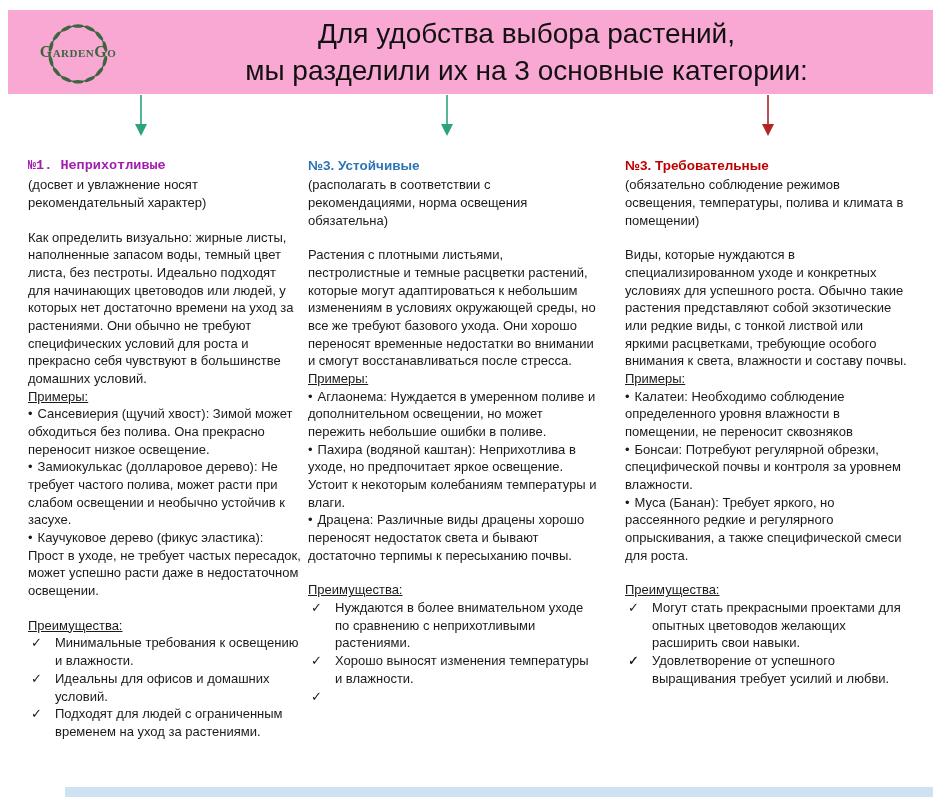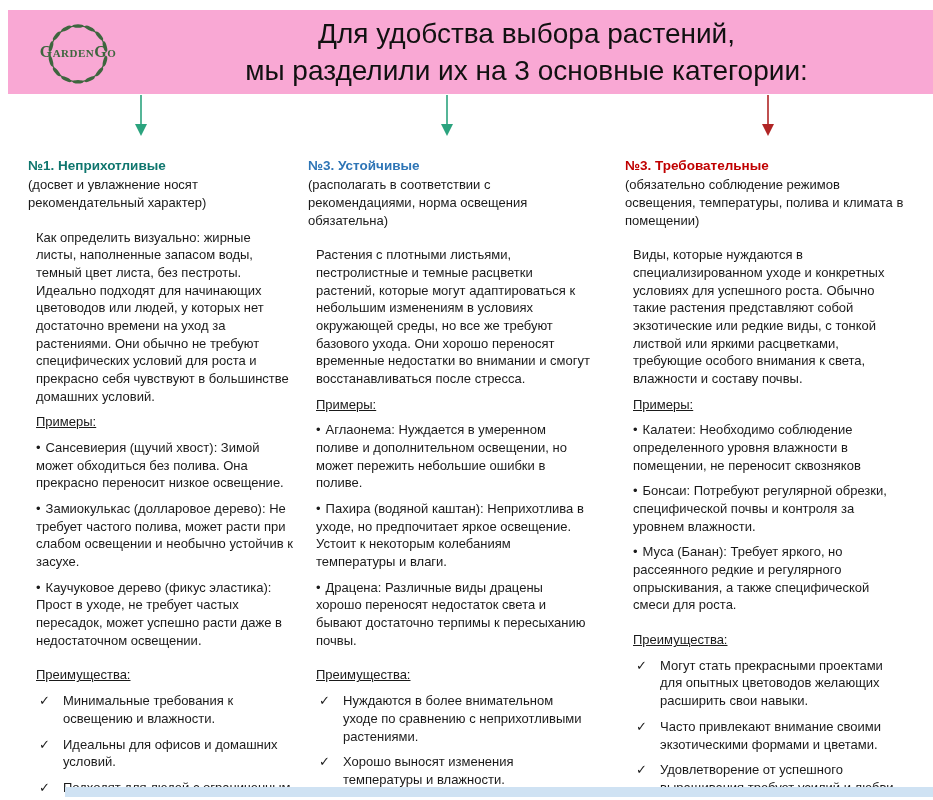--- a/index.html
+++ b/index.html
@@ -24,21 +24,21 @@
   .arrow{position:absolute;top:95px;width:16px;height:42px;}
   .arrow-1{left:133px;}
   .arrow-2{left:439px;}
   .arrow-3{left:760px;}
   
   .column{position:absolute;top:157px;font-size:13px;line-height:1.36;}
   .col-1{left:28px;width:273px;}
   .col-2{left:308px;width:290px;}
   .col-3{left:625px;width:282px;}
   .col-title{font-size:13.5px;font-weight:700;margin:0 0 1px 0;}
-  .column p{margin:8px;}
+  .column p{margin:0;}
   .subtitle{margin:0 0 17px 0 !important;}
   .label{text-decoration:underline;}
   .adv-label{margin-top:17px !important;}
   .bullet{margin-right:5px;}
   .advantage{position:relative;padding-left:27px;}
   .check{position:absolute;left:3px;top:0;}
   
   .footer-bar{position:absolute;left:65px;right:0;top:787px;height:10px;}
 </style>
 </head>
@@ -86,21 +86,21 @@
 <svg class="arrow arrow-2" viewBox="0 0 16 42" aria-hidden="true" style="color: rgb(43, 163, 126);">
   <line x1="8" y1="0" x2="8" y2="30" stroke="currentColor" stroke-width="1.6"></line>
   <polygon points="2,29 14,29 8,41" fill="currentColor"></polygon>
 </svg>
 <svg class="arrow arrow-3" viewBox="0 0 16 42" aria-hidden="true" style="color: rgb(176, 37, 37);">
   <line x1="8" y1="0" x2="8" y2="30" stroke="currentColor" stroke-width="1.6"></line>
   <polygon points="2,29 14,29 8,41" fill="currentColor"></polygon>
 </svg>
 
 <section class="column col-1">
-  <h3 class="col-title" style="color: #0f766e;">№1. Неприхотливые</h3>
+  <h3 class="col-title" style="color: #a21caf; font-family: Liberation Mono, monospace;">№1. Неприхотливые</h3>
   <p class="subtitle">(досвет и увлажнение носят рекомендательный характер)</p>
   <p class="desc">Как определить визуально: жирные листы, наполненные запасом воды, темный цвет листа, без пестроты. Идеально подходят для начинающих цветоводов или людей, у которых нет достаточно времени на уход за растениями. Они обычно не требуют специфических условий для роста и прекрасно себя чувствуют в большинстве домашних условий.</p>
   <p class="label">Примеры:</p>
   <p class="example"><span class="bullet">•</span><span>Сансевиерия (щучий хвост): Зимой может обходиться без полива. Она прекрасно переносит низкое освещение.</span></p>
   <p class="example"><span class="bullet">•</span><span>Замиокулькас (долларовое дерево): Не требует частого полива, может расти при слабом освещении и необычно устойчив к засухе.</span></p>
   <p class="example"><span class="bullet">•</span><span>Каучуковое дерево (фикус эластика): Прост в уходе, не требует частых пересадок, может успешно расти даже в недостаточном освещении.</span></p>
   <p class="label adv-label">Преимущества:</p>
   <p class="advantage"><span class="check">✓</span><span>Минимальные требования к освещению и влажности.</span></p>
   <p class="advantage"><span class="check">✓</span><span>Идеальны для офисов и домашних условий.</span></p>
   <p class="advantage"><span class="check">✓</span><span>Подходят для людей с ограниченным временем на уход за растениями.</span></p>
@@ -123,17 +123,17 @@
 <section class="column col-3">
   <h3 class="col-title" style="color: rgb(192, 0, 0);">№3. Требовательные</h3>
   <p class="subtitle">(обязательно соблюдение режимов освещения, температуры, полива и климата в помещении)</p>
   <p class="desc">Виды, которые нуждаются в специализированном уходе и конкретных условиях для успешного роста. Обычно такие растения представляют собой экзотические или редкие виды, с тонкой листвой или яркими расцветками, требующие особого внимания к света, влажности и составу почвы.</p>
   <p class="label">Примеры:</p>
   <p class="example"><span class="bullet">•</span><span>Калатеи: Необходимо соблюдение определенного уровня влажности в помещении, не переносит сквозняков</span></p>
   <p class="example"><span class="bullet">•</span><span>Бонсаи: Потребуют регулярной обрезки, специфической почвы и контроля за уровнем влажности.</span></p>
   <p class="example"><span class="bullet">•</span><span>Муса (Банан): Требует яркого, но рассеянного редкие и регулярного опрыскивания, а также специфической смеси для роста.</span></p>
   <p class="label adv-label">Преимущества:</p>
   <p class="advantage"><span class="check">✓</span><span>Могут стать прекрасными проектами для опытных цветоводов желающих расширить свои навыки.</span></p>
-  <p class="advantage"><span class="check">✓</span><span>Часто привлекают внимание своими экзотическими формами и цветами.</span></p>
+  <p class="advantage"><span class="check">✓</span></p>
   <p class="advantage"><span class="check">✓</span><span>Удовлетворение от успешного выращивания требует усилий и любви.</span></p>
 </section>
 
 <div class="footer-bar" style="background-color: rgb(207, 226, 243);"></div>
 
 </body></html>

